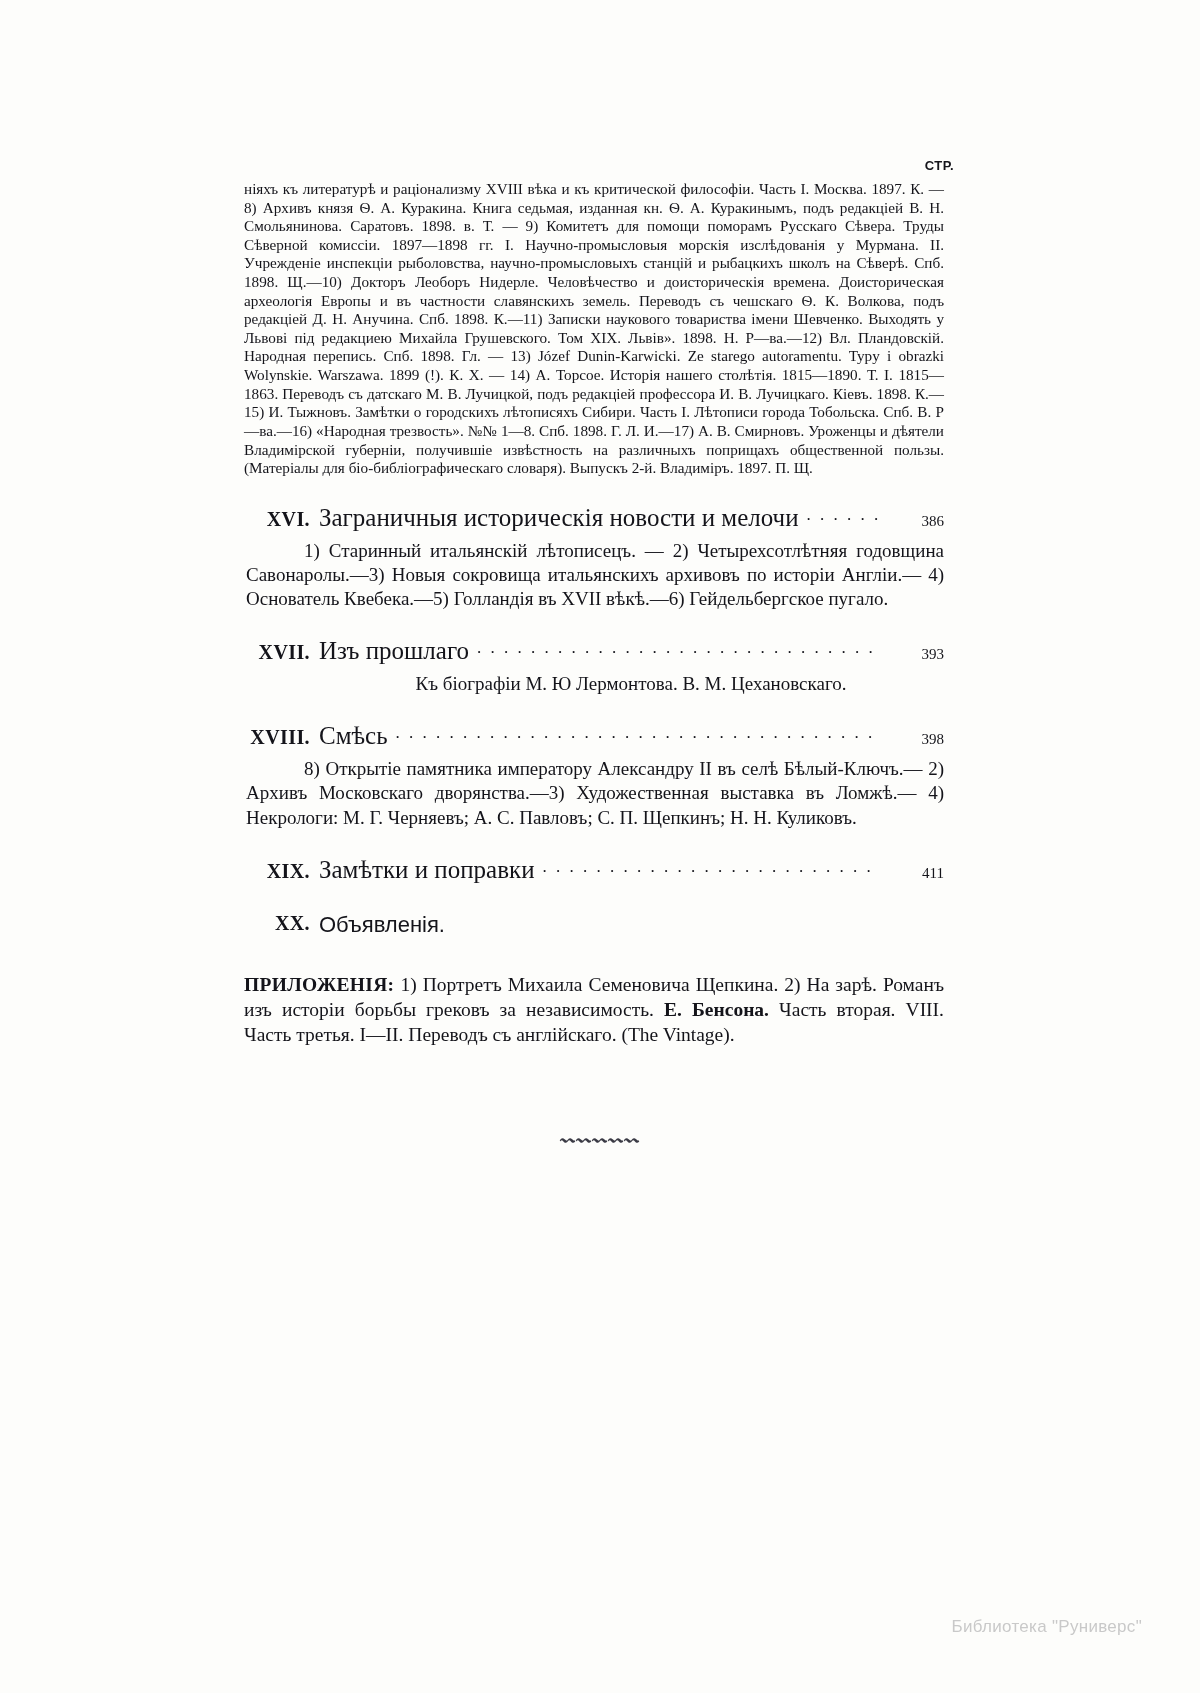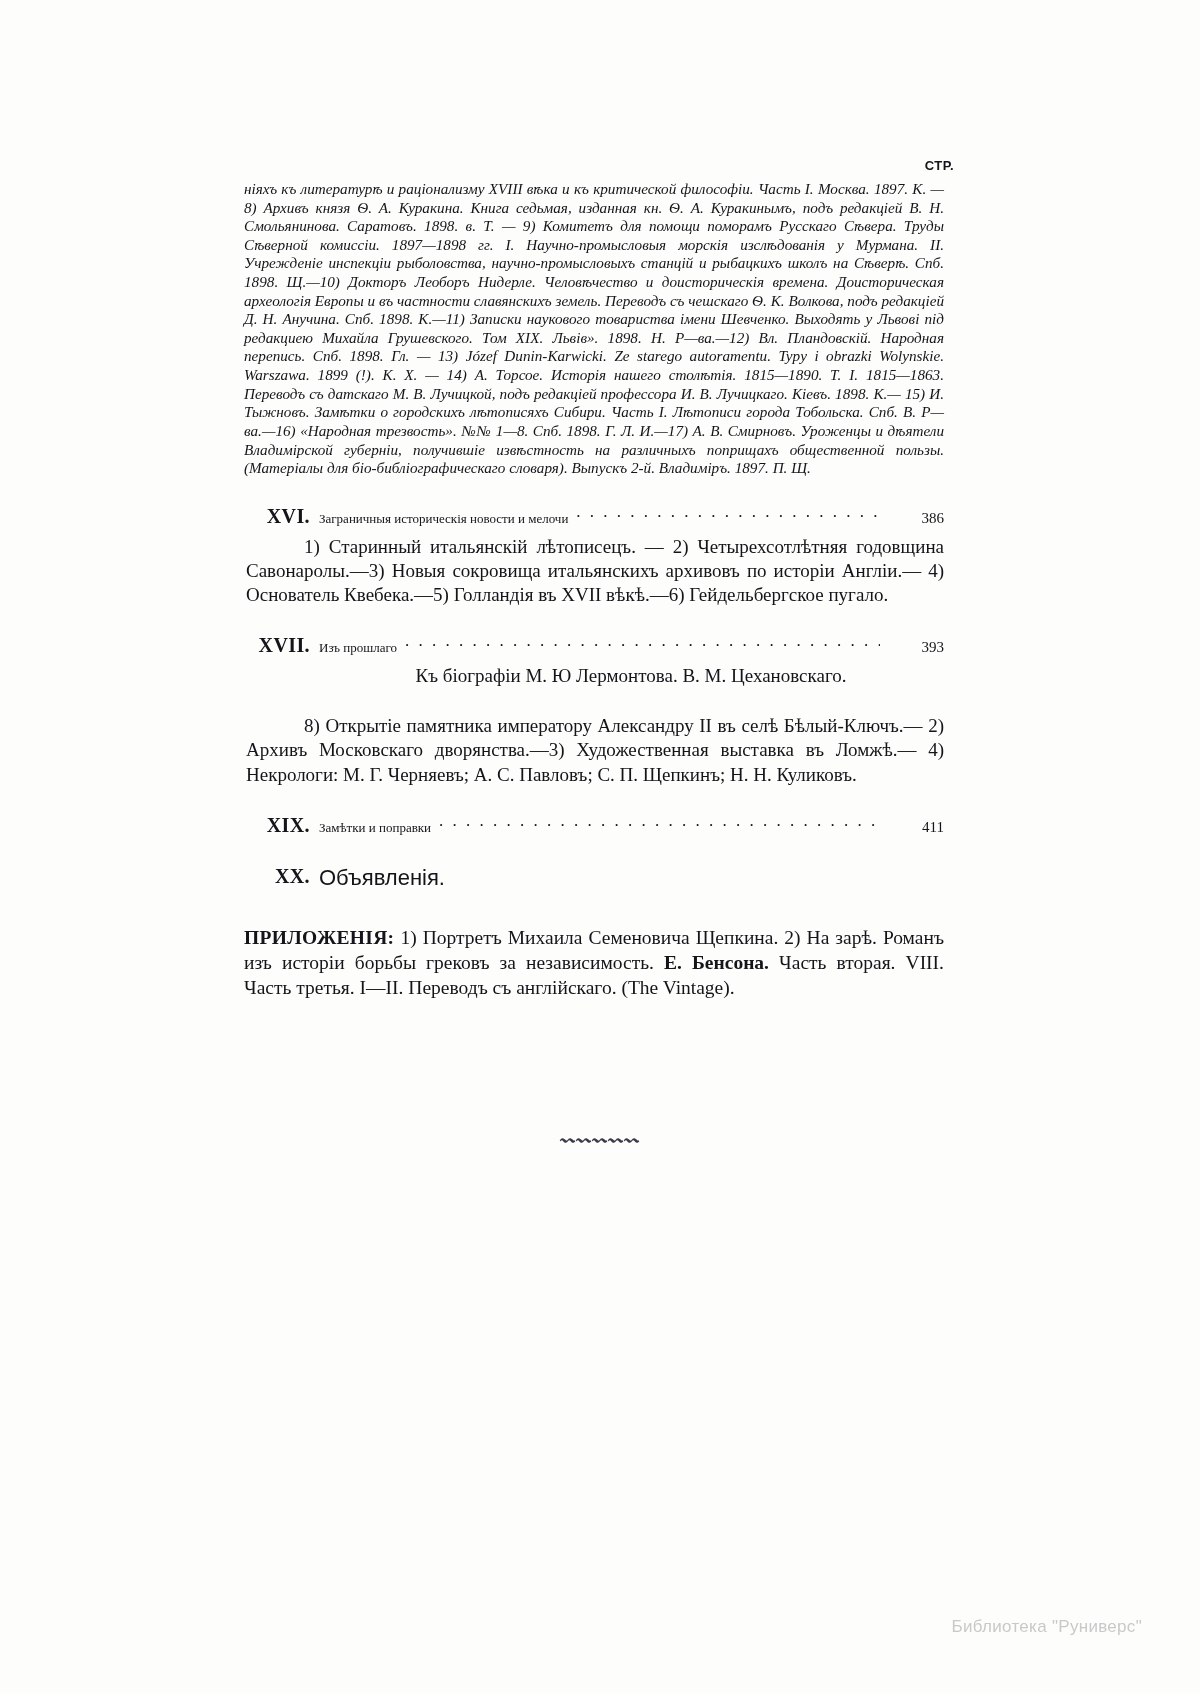--- a/index.html
+++ b/index.html
@@ -36,21 +36,20 @@
     font-size: 13px;
     letter-spacing: .5px;
   }
   .intro {
     margin-top: 22px;
     font-size: 15.2px;
     line-height: 1.225;
     text-align: justify;
     text-justify: inter-word;
     hyphens: none;
-    font-style: italic;
   }
   .entry {
     position: relative;
     margin-top: 26px;
   }
   .entry-line {
     display: flex;
     align-items: baseline;
     font-size: 19px;
   }
@@ -60,21 +59,21 @@
     font-size: 20px;
     width: 66px;
     text-align: right;
     padding-right: 9px;
     flex: none;
     letter-spacing: .4px;
   }
   .title {
     white-space: nowrap;
     flex: none;
-    font-size: 13px;
+    font-size: 25px;
   }
   .leader {
     flex: 1 1 auto;
     margin: 0 6px 0 8px;
     position: relative;
     height: 1em;
     overflow: hidden;
   }
   .leader::before {
     content: ". . . . . . . . . . . . . . . . . . . . . . . . . . . . . . . . . . . . . . . . . . . . . . . . . . . . . . . . . . .";
@@ -176,20 +175,26 @@
       <div class="entry-line">
         <span class="roman">XVII.</span>
         <span class="title">Изъ прошлаго</span>
         <span class="leader"></span>
         <span class="pageno">393</span>
       </div>
       <div class="sub center-ish">Къ біографіи М. Ю Лермонтова. В. М. Цехановскаго.</div>
     </div>
 
     <div class="entry">
+      <div class="entry-line">
+        <span class="roman">XVIII.</span>
+        <span class="title">Смѣсь</span>
+        <span class="leader"></span>
+        <span class="pageno">398</span>
+      </div>
       <div class="sub indent">8) Открытіе памятника императору Александру II въ селѣ Бѣлый-Ключъ.— 2) Архивъ Московскаго дворянства.—3) Художественная выставка въ Ломжѣ.— 4) Некрологи: М. Г. Черняевъ; А. С. Павловъ; С. П. Щепкинъ; Н. Н. Куликовъ.</div>
     </div>
 
     <div class="entry">
       <div class="entry-line">
         <span class="roman">XIX.</span>
         <span class="title">Замѣтки и поправки</span>
         <span class="leader"></span>
         <span class="pageno">411</span>
       </div>

